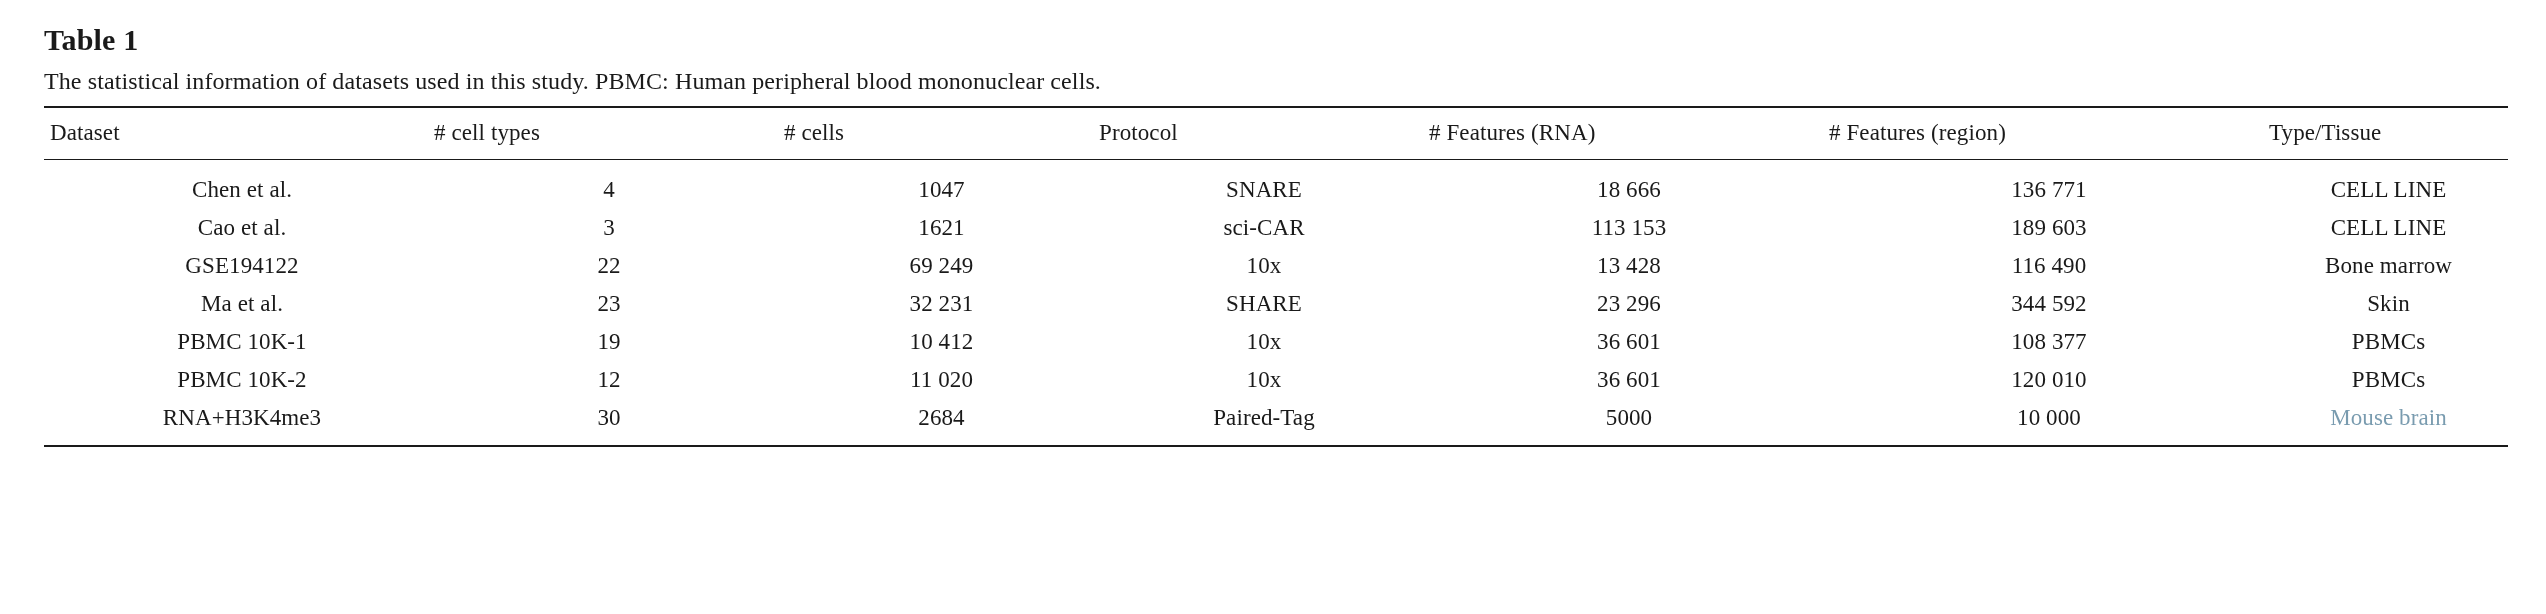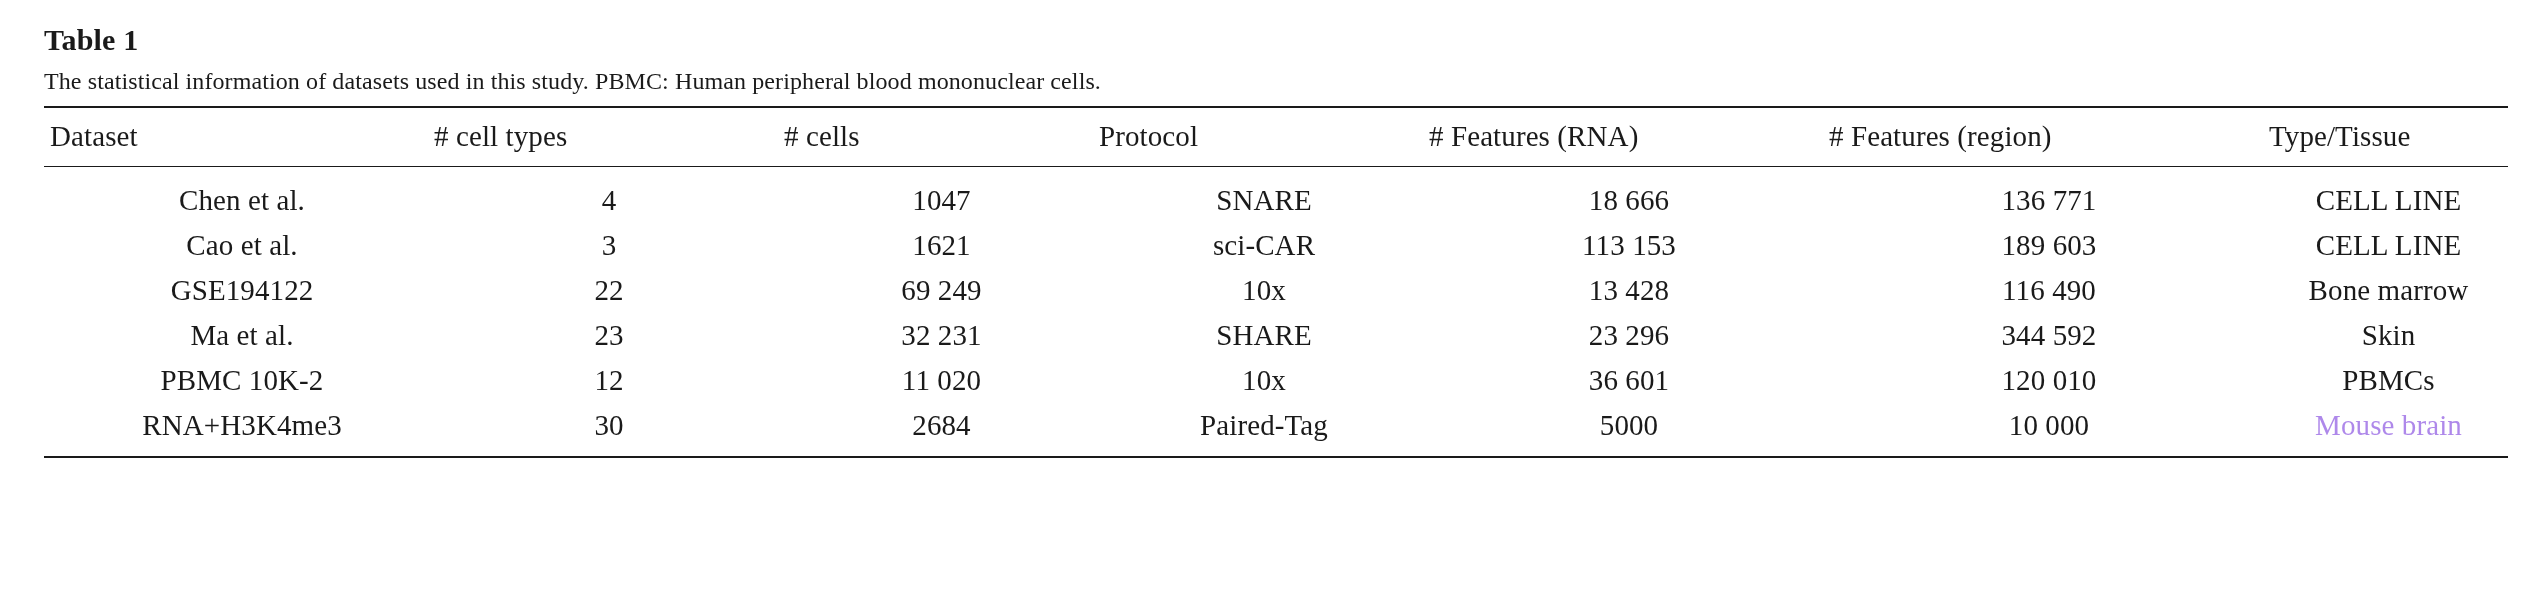--- a/index.html
+++ b/index.html
@@ -32,21 +32,21 @@
     font-size: 24px;
     line-height: 1.25;
     margin: 0 0 10px 0;
     white-space: nowrap;
     letter-spacing: 0.1px;
   }
   table.stats {
     border-collapse: collapse;
     width: 2464px;
     table-layout: fixed;
-    font-size: 29px;
+    font-size: 23px;
   }
   table.stats thead tr.head-row {
     border-top: 2.6px solid #1a1a1a;
     border-bottom: 1.6px solid #1a1a1a;
   }
   table.stats thead th {
     text-align: left;
     font-weight: normal;
     padding: 12px 0 13px 0;
     letter-spacing: 0.1px;
@@ -71,21 +71,21 @@
   col.c0 { width: 390px; }
   col.c1 { width: 350px; }
   col.c2 { width: 315px; }
   col.c3 { width: 330px; }
   col.c4 { width: 400px; }
   col.c5 { width: 440px; }
   col.c6 { width: 239px; }
 
   .cell-pad-left { padding-left: 6px !important; }
   .faded {
-    color: #6d28d9;
+    color: #0c4a6e;
     opacity: 0.55;
   }
 </style>
 </head>
 <body>
 
 <div class="page">
 
   <div class="table-label">Table 1</div>
   <div class="table-caption">The statistical information of datasets used in this study. PBMC: Human peripheral blood mononuclear cells.</div>
@@ -142,20 +142,29 @@
       <tr>
         <td class="cell-pad-left">Ma et al.</td>
         <td>23</td>
         <td>32 231</td>
         <td>SHARE</td>
         <td>23 296</td>
         <td>344 592</td>
         <td>Skin</td>
       </tr>
       <tr>
+        <td class="cell-pad-left">PBMC 10K-1</td>
+        <td>19</td>
+        <td>10 412</td>
+        <td>10x</td>
+        <td>36 601</td>
+        <td>108 377</td>
+        <td>PBMCs</td>
+      </tr>
+      <tr>
         <td class="cell-pad-left">PBMC 10K-2</td>
         <td>12</td>
         <td>11 020</td>
         <td>10x</td>
         <td>36 601</td>
         <td>120 010</td>
         <td>PBMCs</td>
       </tr>
       <tr>
         <td class="cell-pad-left">RNA+H3K4me3</td>

